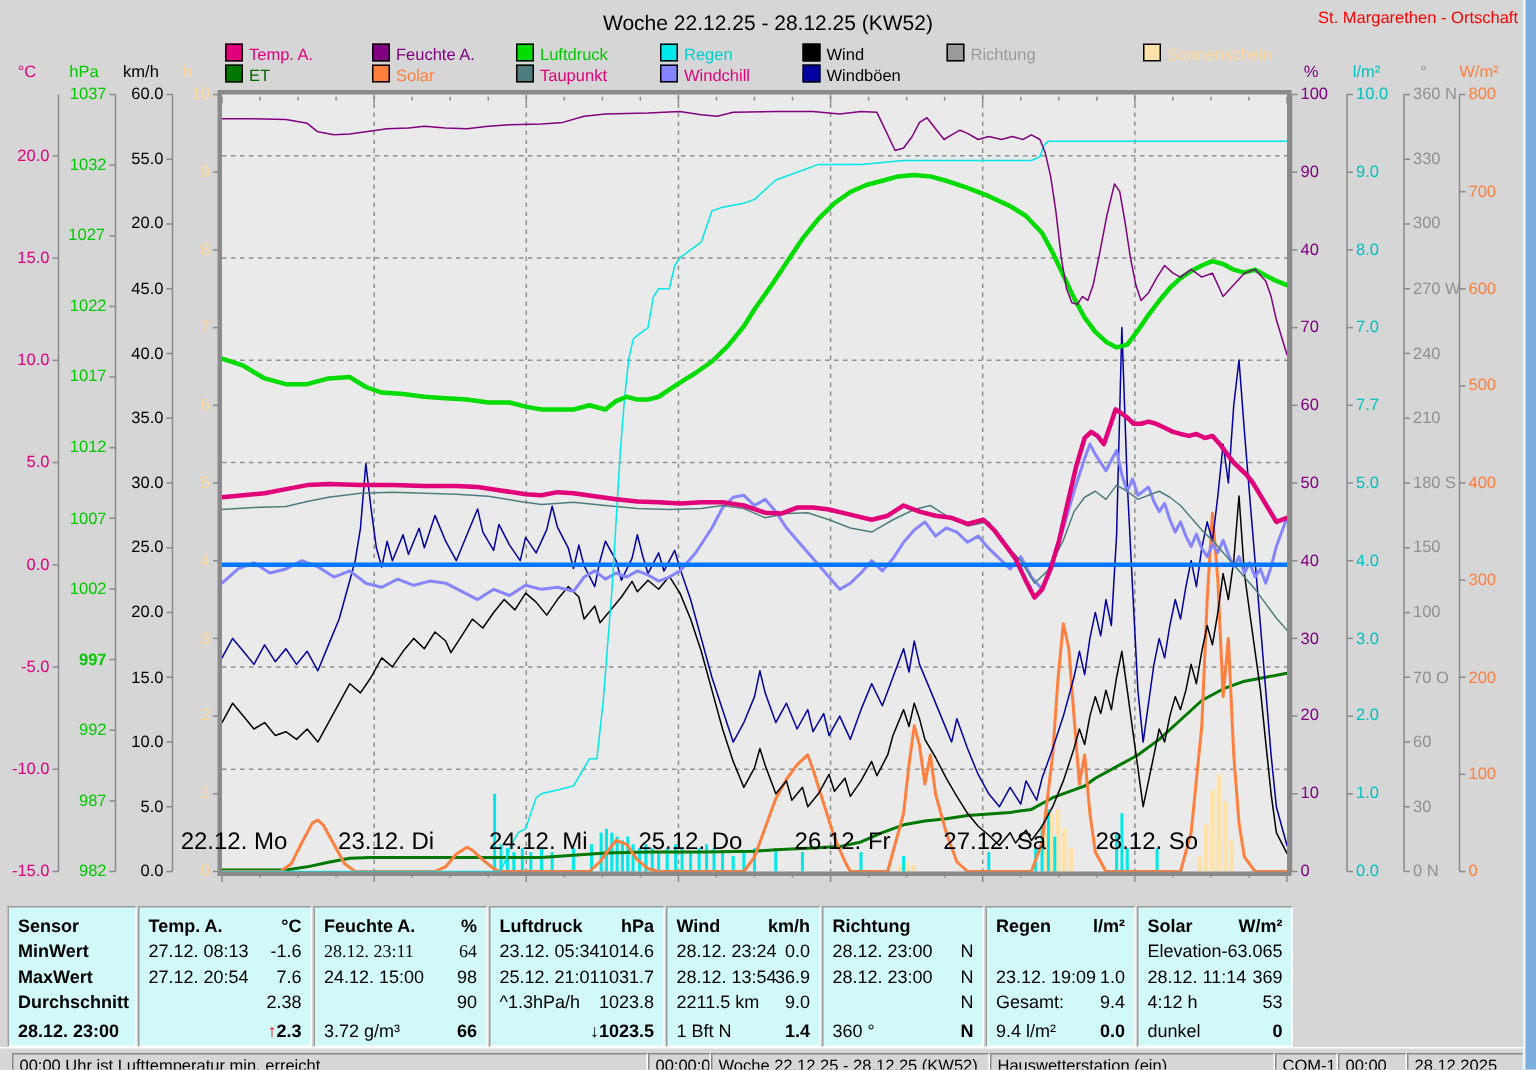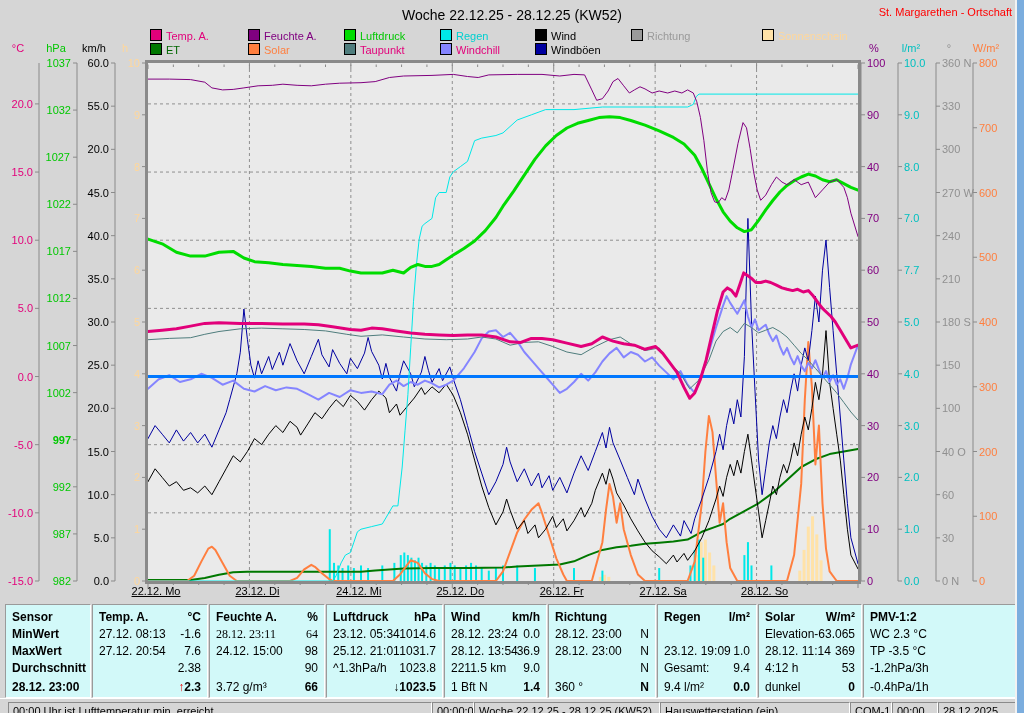--- a/index.html
+++ b/index.html
@@ -9,21 +9,21 @@
     -webkit-font-smoothing:none;
   }
   .abs{position:absolute;}
   #title{top:7px;left:0;width:1024px;text-align:center;font-size:14px;color:#000;}
   #station{top:6px;right:12px;font-size:11px;}
   #legend .item{position:absolute;height:13px;font-size:11px;white-space:nowrap;}
   #legend .sw{display:inline-block;width:10px;height:10px;border:1px solid #000;vertical-align:-1px;margin-right:4px;}
   .unit-h{position:absolute;font-size:11px;text-align:center;width:46px;}
   .ticklab{position:absolute;font-size:11px;line-height:11px;white-space:nowrap;}
   .ticklab.l{text-align:right;width:40px;}
-  .daylab{position:absolute;top:585px;font-size:11px;color:#000;white-space:nowrap;transform:translateX(-50%);text-decoration:underline;}
+  .daylab{position:absolute;top:553px;font-size:16px;color:#000;white-space:nowrap;transform:translateX(-50%);}
   #plot-click{left:148px;top:63px;width:710px;height:518px;}
   
   #table-strip{left:0;top:601px;width:1018px;height:99px;}
   .panel{position:absolute;top:3px;height:92px;background:#D2F9F9;border:1px solid #9A9A9A;
          border-right-color:#FFFFFF;border-bottom-color:#FFFFFF;font-size:12px;color:#000;}
   .panel .cellrow{position:absolute;left:0;width:100%;height:17px;line-height:17px;white-space:nowrap;}
   .panel .lt{position:absolute;left:6px;}
   .panel .rt{position:absolute;right:6px;}
   .b{font-weight:bold;}
   
@@ -128,21 +128,21 @@
     <div class="unit-h" style="color: rgb(0, 192, 192); top: 42px; left: 888px;">l/m²</div>
     <div class="ticklab" style="color: rgb(144, 144, 144); top: 58px; left: 942px;">360 N</div>
     <div class="ticklab" style="color: rgb(144, 144, 144); top: 101.167px; left: 942px;">330</div>
     <div class="ticklab" style="color: rgb(144, 144, 144); top: 144.333px; left: 942px;">300</div>
     <div class="ticklab" style="color: rgb(144, 144, 144); top: 187.5px; left: 942px;">270 W</div>
     <div class="ticklab" style="color: rgb(144, 144, 144); top: 230.667px; left: 942px;">240</div>
     <div class="ticklab" style="color: rgb(144, 144, 144); top: 273.833px; left: 942px;">210</div>
     <div class="ticklab" style="color: rgb(144, 144, 144); top: 317px; left: 942px;">180 S</div>
     <div class="ticklab" style="color: rgb(144, 144, 144); top: 360.167px; left: 942px;">150</div>
     <div class="ticklab" style="color: rgb(144, 144, 144); top: 403.333px; left: 942px;">100</div>
-    <div class="ticklab" style="color: rgb(144, 144, 144); top: 446.5px; left: 942px;">40  O</div>
+    <div class="ticklab" style="color: rgb(144, 144, 144); top: 446.5px; left: 942px;">70  O</div>
     <div class="ticklab" style="color: rgb(144, 144, 144); top: 489.667px; left: 942px;">60</div>
     <div class="ticklab" style="color: rgb(144, 144, 144); top: 532.833px; left: 942px;">30</div>
     <div class="ticklab" style="color: rgb(144, 144, 144); top: 576px; left: 942px;">0  N</div>
     <div class="unit-h" style="color: rgb(144, 144, 144); top: 42px; left: 926px;">°</div>
     <div class="ticklab" style="color: rgb(255, 127, 63); top: 58px; left: 979px;">800</div>
     <div class="ticklab" style="color: rgb(255, 127, 63); top: 122.75px; left: 979px;">700</div>
     <div class="ticklab" style="color: rgb(255, 127, 63); top: 187.5px; left: 979px;">600</div>
     <div class="ticklab" style="color: rgb(255, 127, 63); top: 252.25px; left: 979px;">500</div>
     <div class="ticklab" style="color: rgb(255, 127, 63); top: 317px; left: 979px;">400</div>
     <div class="ticklab" style="color: rgb(255, 127, 63); top: 381.75px; left: 979px;">300</div>
@@ -562,38 +562,20 @@
       </div>
       <div class="cellrow" style="top: 55px;">
         <div class="lt">4:12 h</div>
         <div class="rt">53</div>
       </div>
       <div class="cellrow " style="top: 74px;">
         <div class="lt">dunkel</div>
         <div class="rt b">0</div>
       </div>
     </div>
-    <div class="panel" style="left: 863px; width: 153px;">
-      <div class="cellrow b" style="top: 4px;">
-        <div class="lt">PMV-1:2</div>
-        <div class="rt"></div>
-      </div>
-      <div class="cellrow" style="top: 21px;">
-        <div class="lt">WC 2.3 °C</div>
-      </div>
-      <div class="cellrow" style="top: 38px;">
-        <div class="lt">TP -3.5 °C</div>
-      </div>
-      <div class="cellrow" style="top: 55px;">
-        <div class="lt">-1.2hPa/3h</div>
-      </div>
-      <div class="cellrow" style="top: 74px;">
-        <div class="lt">-0.4hPa/1h</div>
-      </div>
-    </div>
   </div>
 
 <div class="abs" id="statusbar">
     <div class="seg" style="left: 8px; width: 418px;">00:00 Uhr ist Lufttemperatur min. erreicht</div>
     <div class="seg" style="left: 432px; width: 36px;">00:00:06</div>
     <div class="seg" style="left: 474px; width: 180px;">Woche 22.12.25 - 28.12.25 (KW52)</div>
     <div class="seg" style="left: 660px; width: 184px;">Hauswetterstation (ein)</div>
     <div class="seg" style="left: 850px; width: 36px;">COM-1</div>
     <div class="seg" style="left: 892px; width: 40px;">00:00</div>
     <div class="seg" style="left: 938px; width: 72px;">28.12.2025</div>

